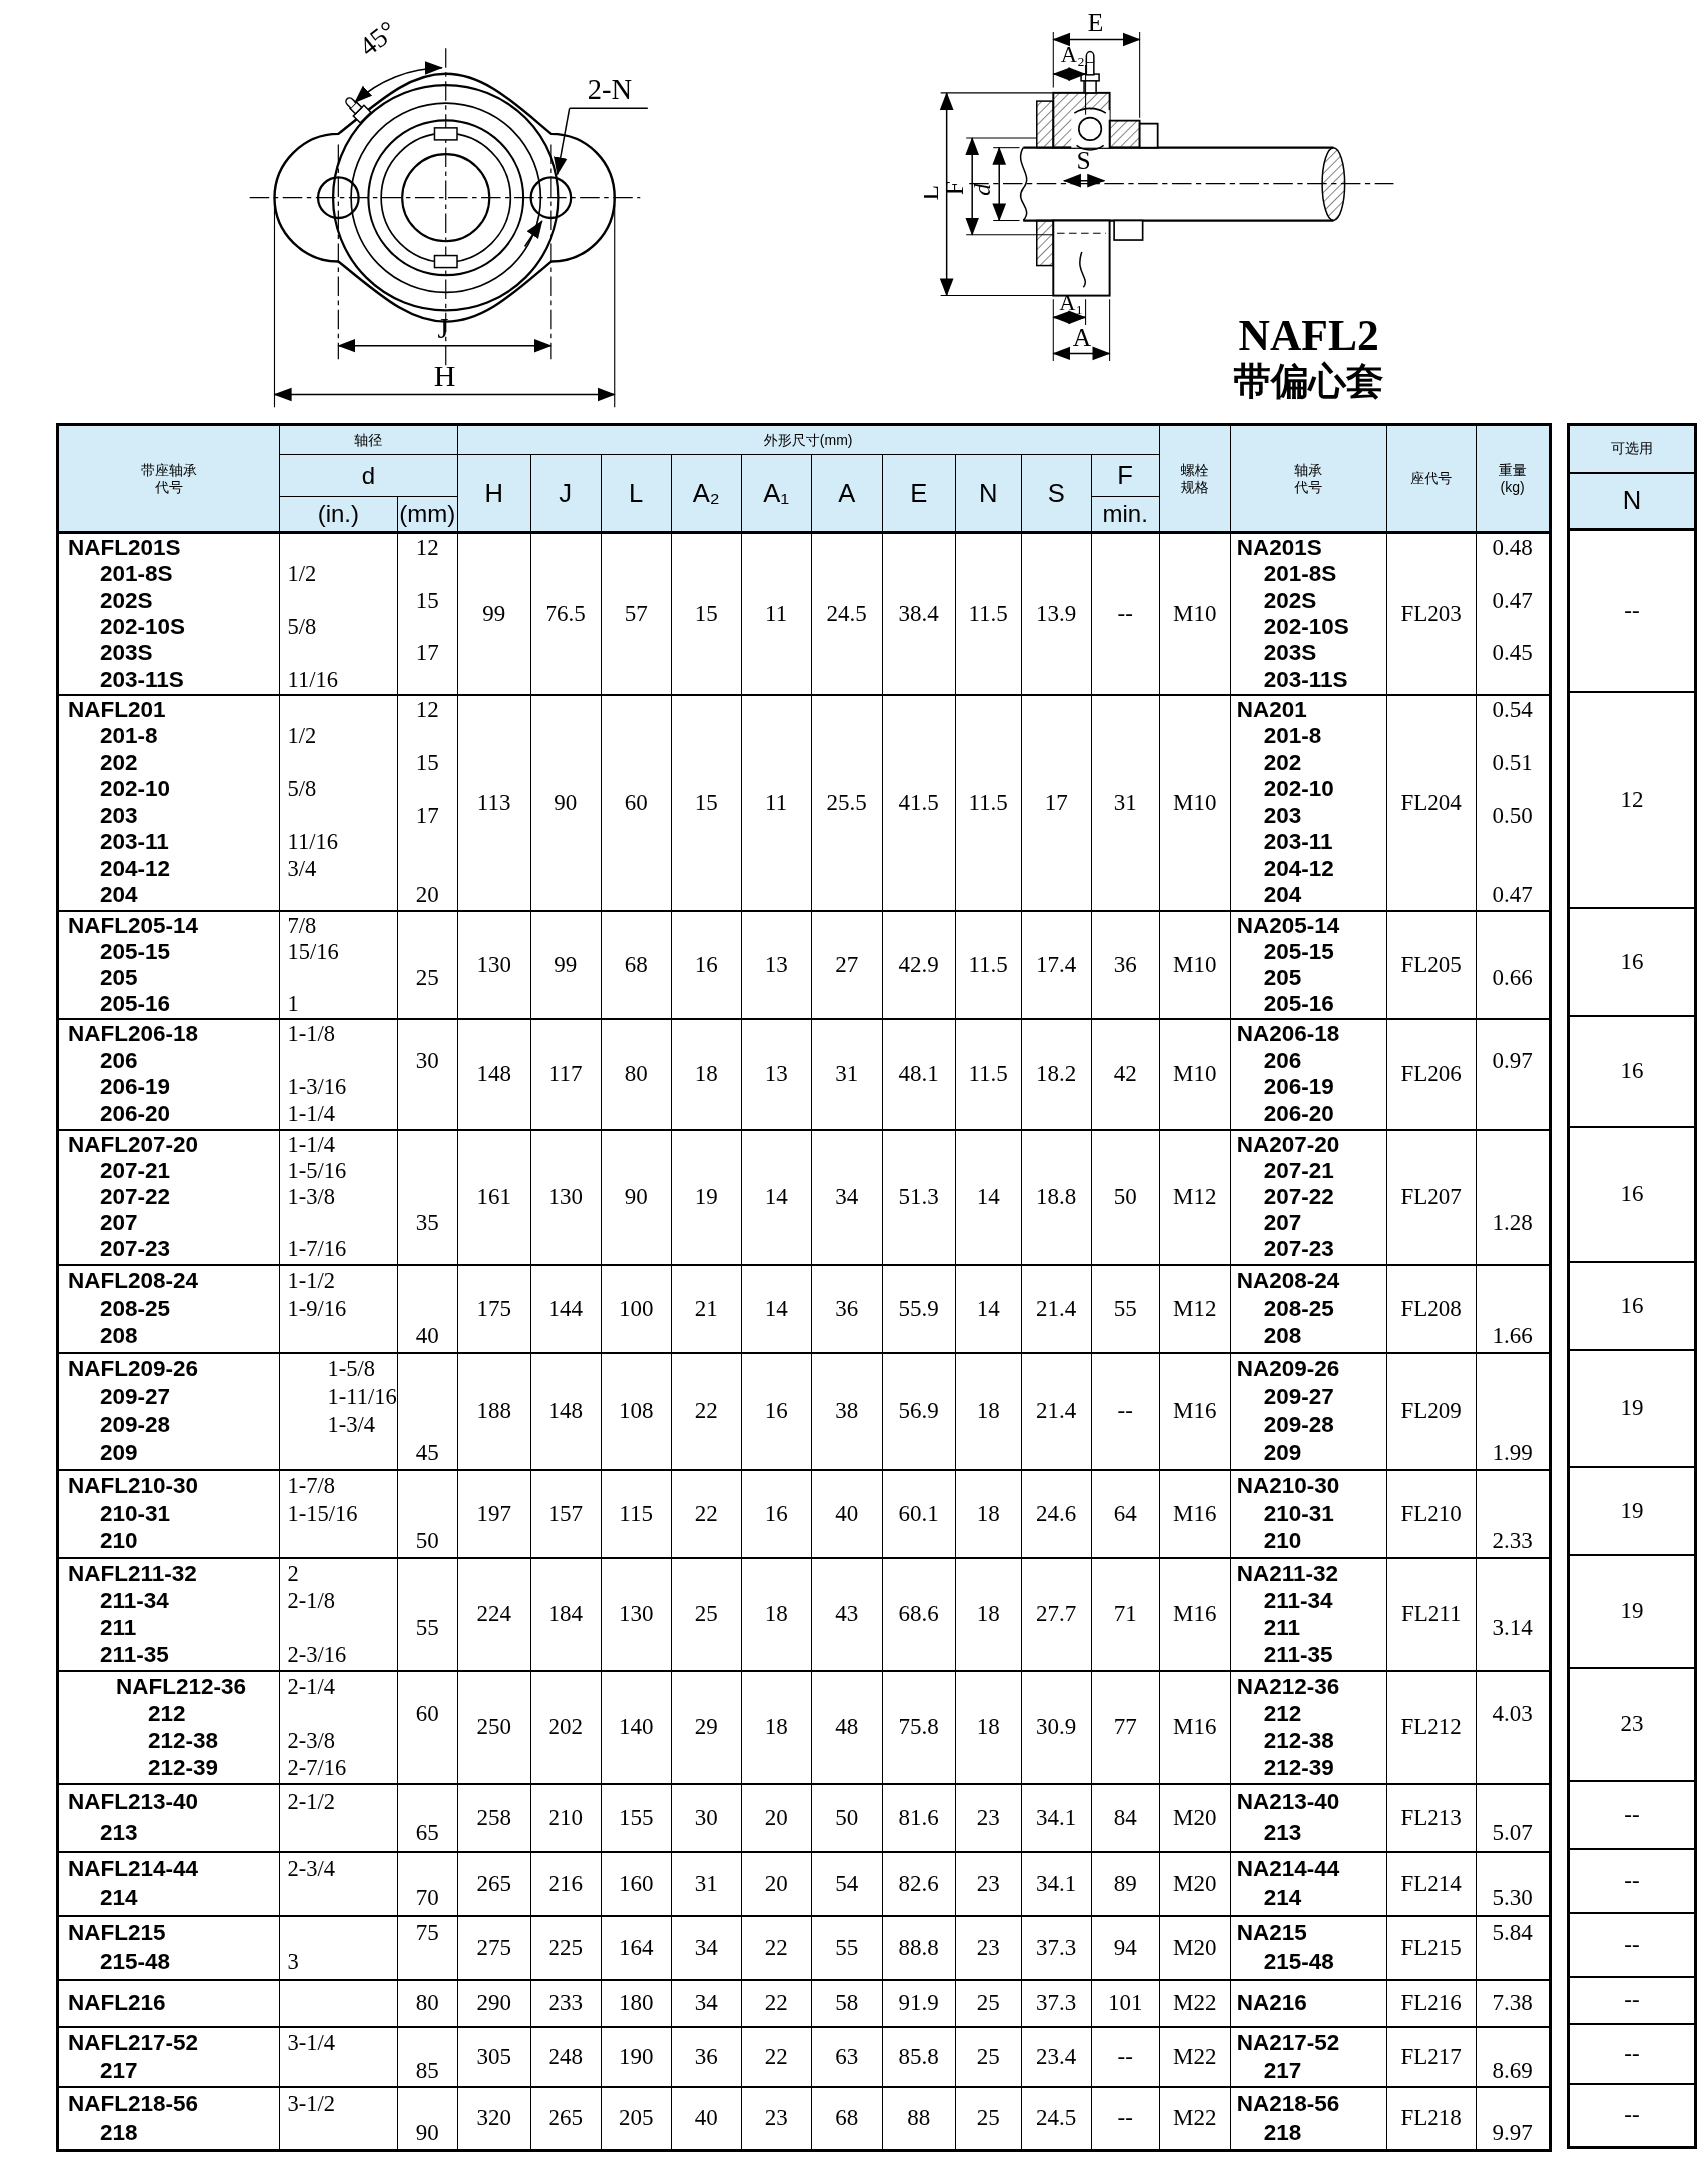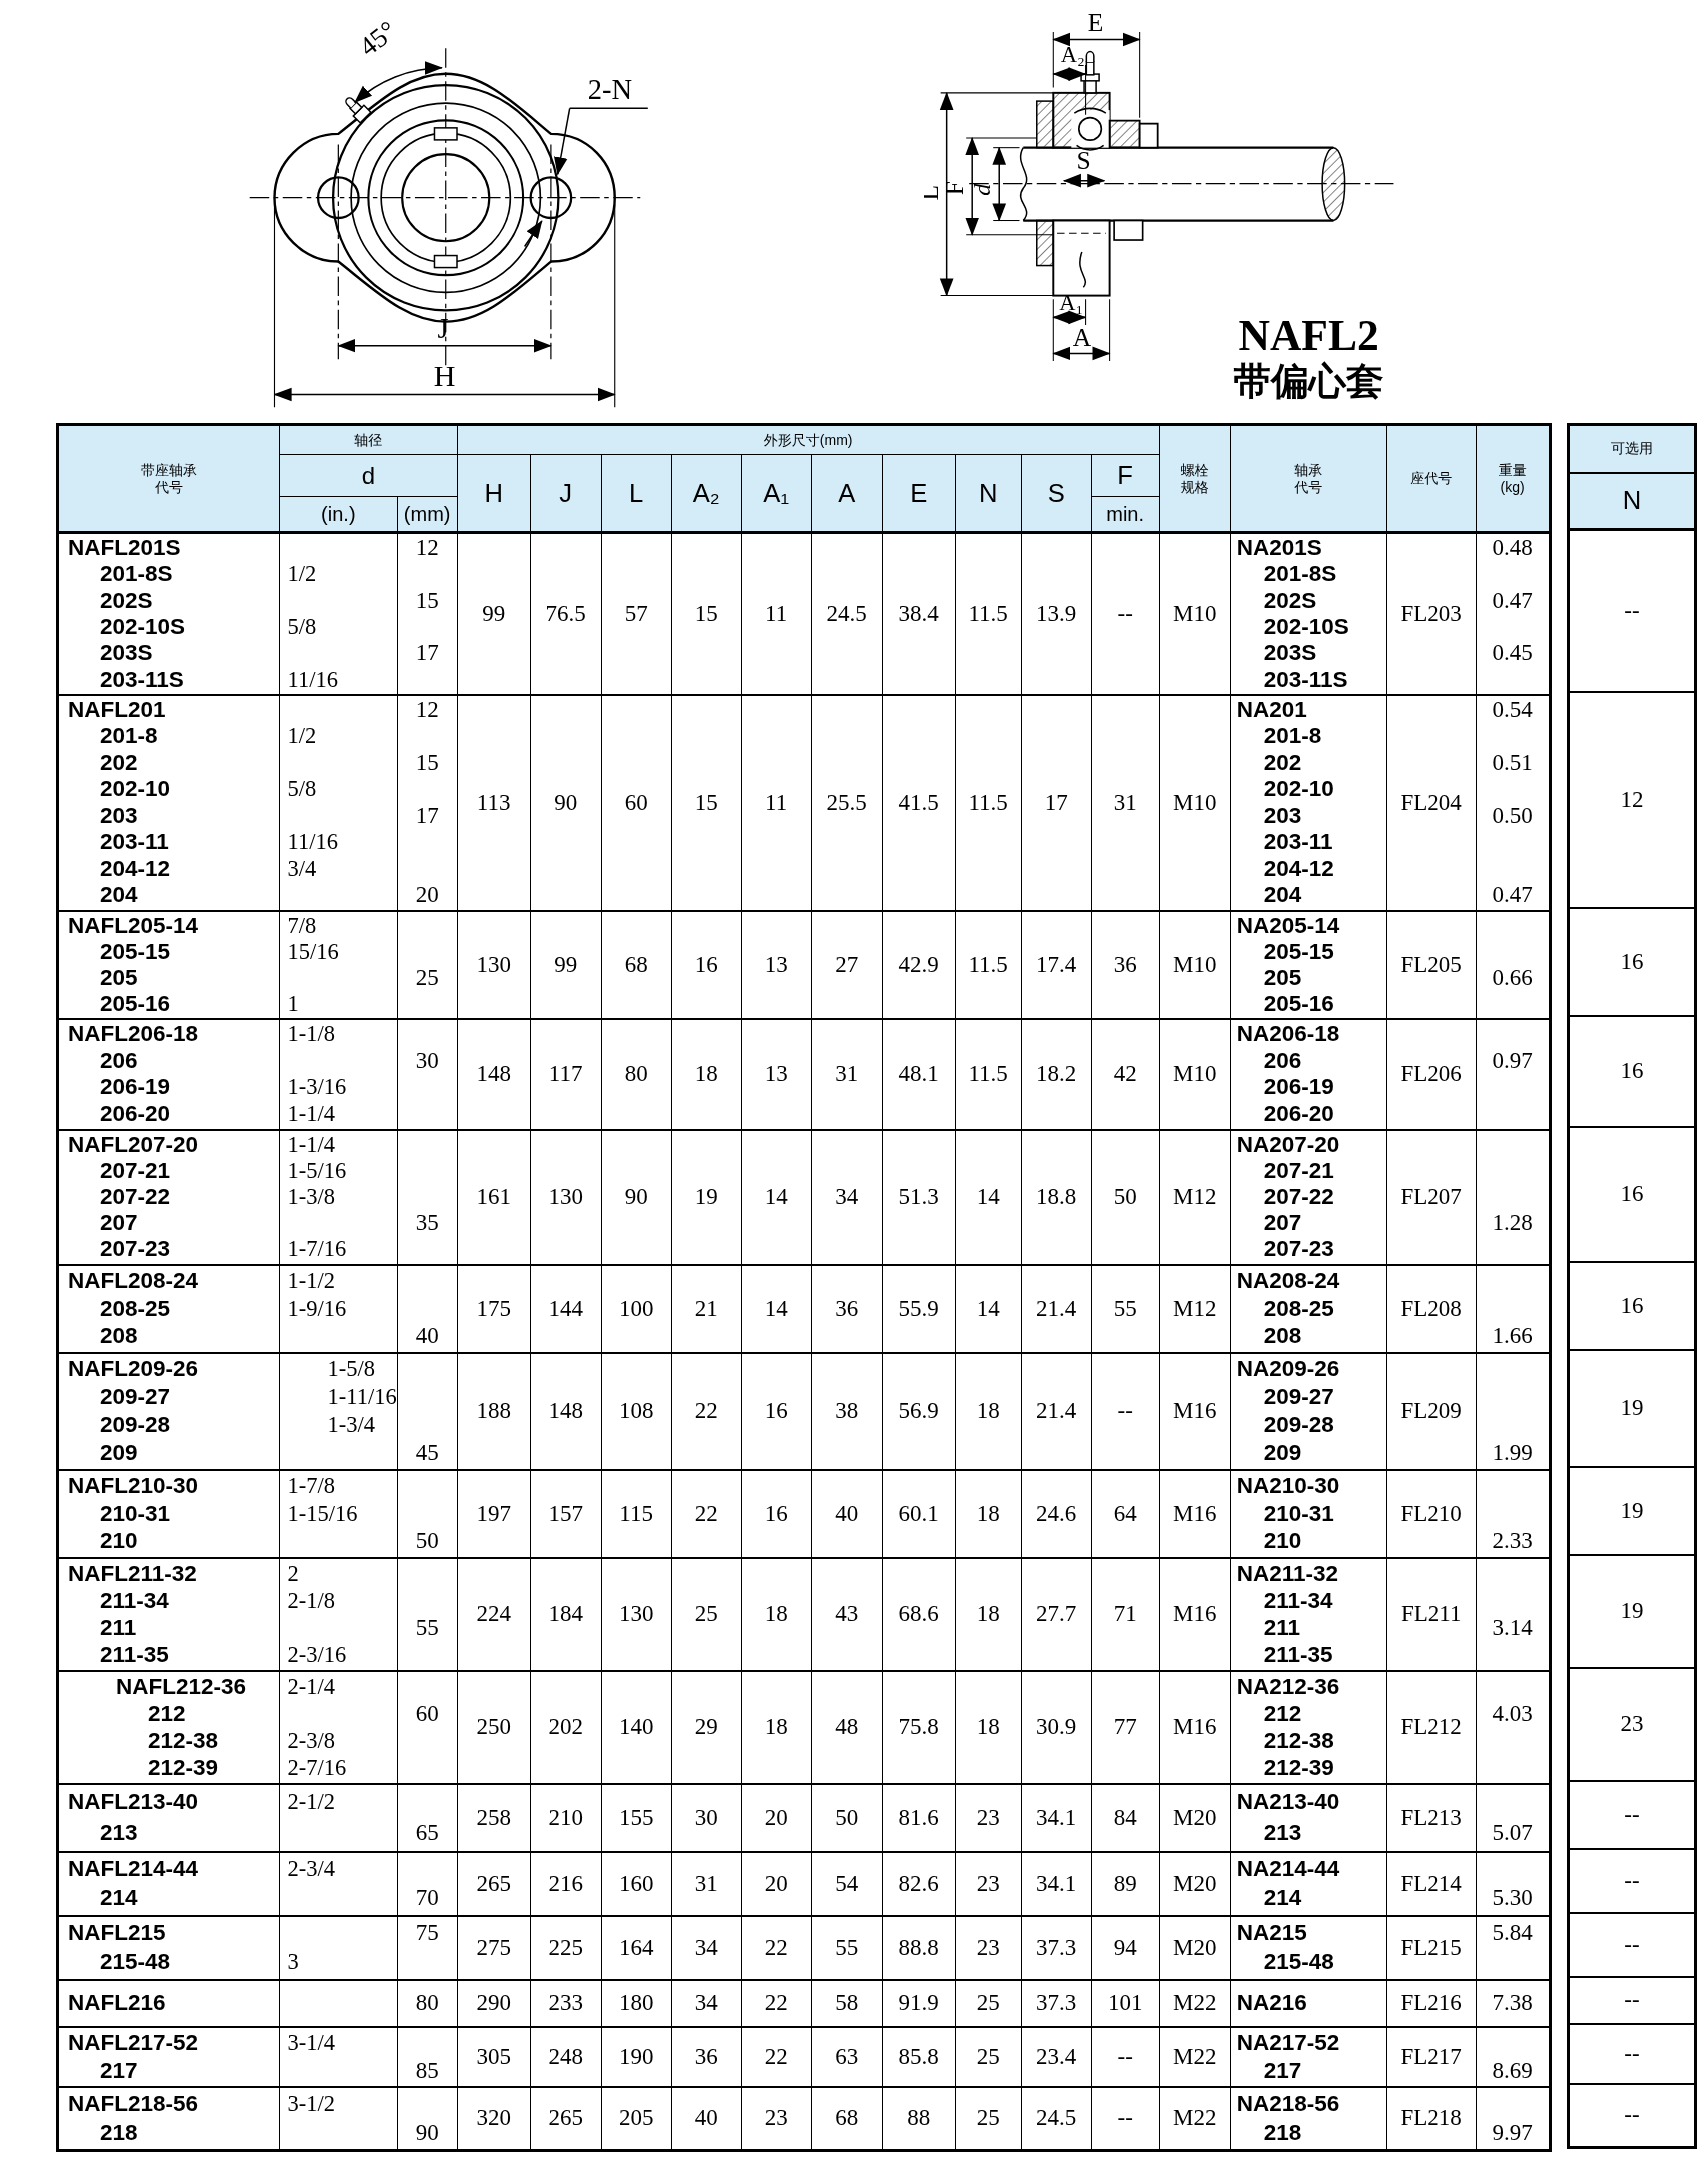--- a/index.html
+++ b/index.html
@@ -14,21 +14,21 @@
              border:3.8px solid #000;background:#fff;}
   table.main th,table.main td{border:1.5px solid #000;padding:0;overflow:hidden;}
   table.main thead th{background:#d4ecf8;font-weight:normal;vertical-align:middle;text-align:center;}
   table.main thead tr.hr1{height:30px;}
   table.main thead tr.hr2{height:42px;}
   table.main thead tr.hr3{height:36px;}
   table.main tbody tr:first-child td{border-top:3.8px solid #000;}
   table.main tbody td{border-width:2.3px 1.5px;vertical-align:middle;}
   .hz{font-size:14px;line-height:1.2;font-family:Liberation Sans, sans-serif;}
   .hletter{font-family:"Liberation Sans","DejaVu Sans",sans-serif;font-weight:bold;font-size:25.6px;}
-  .hsmall{font-size:20px;margin-top:10px;}
+  .hsmall{font-size:24px;margin-top:10px;}
   .hd{font-size:24px;}
   td.val{text-align:center;font-family:"Liberation Serif","DejaVu Serif",serif;font-size:23px;white-space:nowrap;}
   .lines{display:flex;flex-direction:column;}
   .ln{flex:1 1 0;display:flex;align-items:center;white-space:nowrap;}
   td.code .ln,td.bcode .ln{font-family:"Liberation Sans","DejaVu Sans",sans-serif;font-weight:bold;font-size:22.5px;padding-left:41px;}
   td.code .ln.first{padding-left:9px;}
   td.bcode .ln{padding-left:33px;}
   td.bcode .ln.first{padding-left:6px;}
   td.inch .ln{font-family:"Liberation Serif","DejaVu Serif",serif;font-size:22.5px;padding-left:7.5px;}
   td.mmv .ln,td.wt .ln{font-family:"Liberation Serif","DejaVu Serif",serif;font-size:23px;justify-content:center;}

